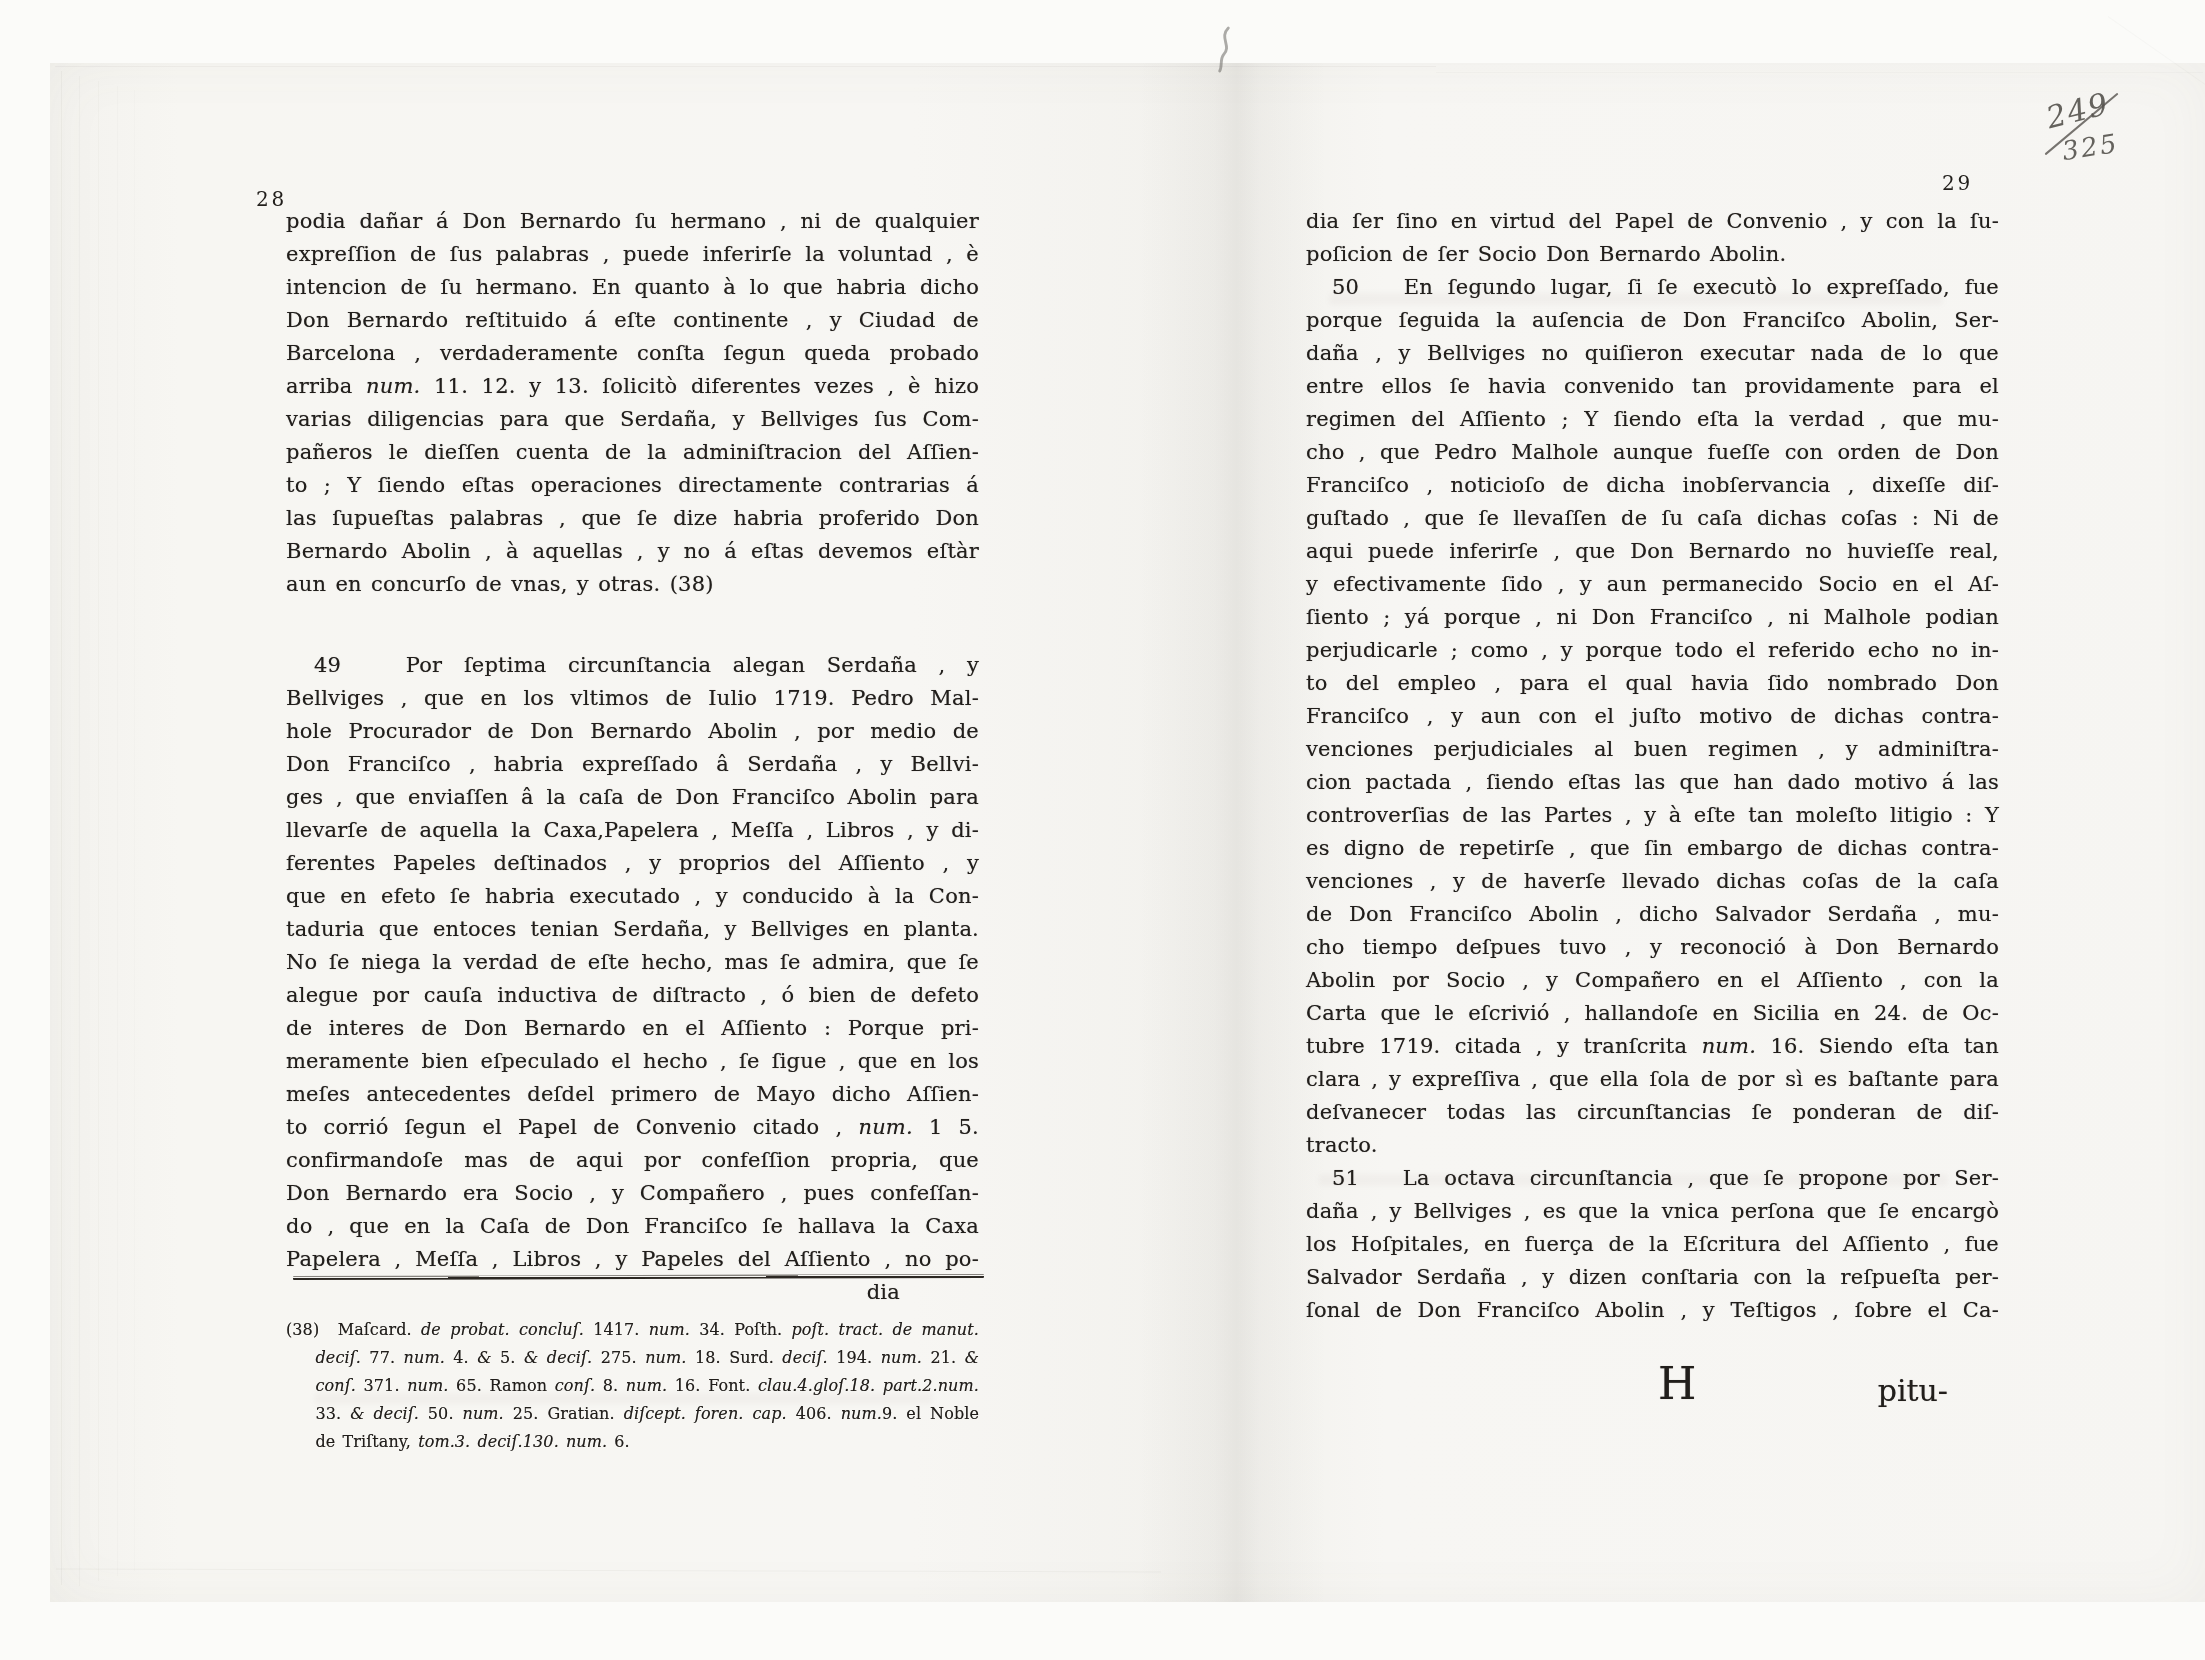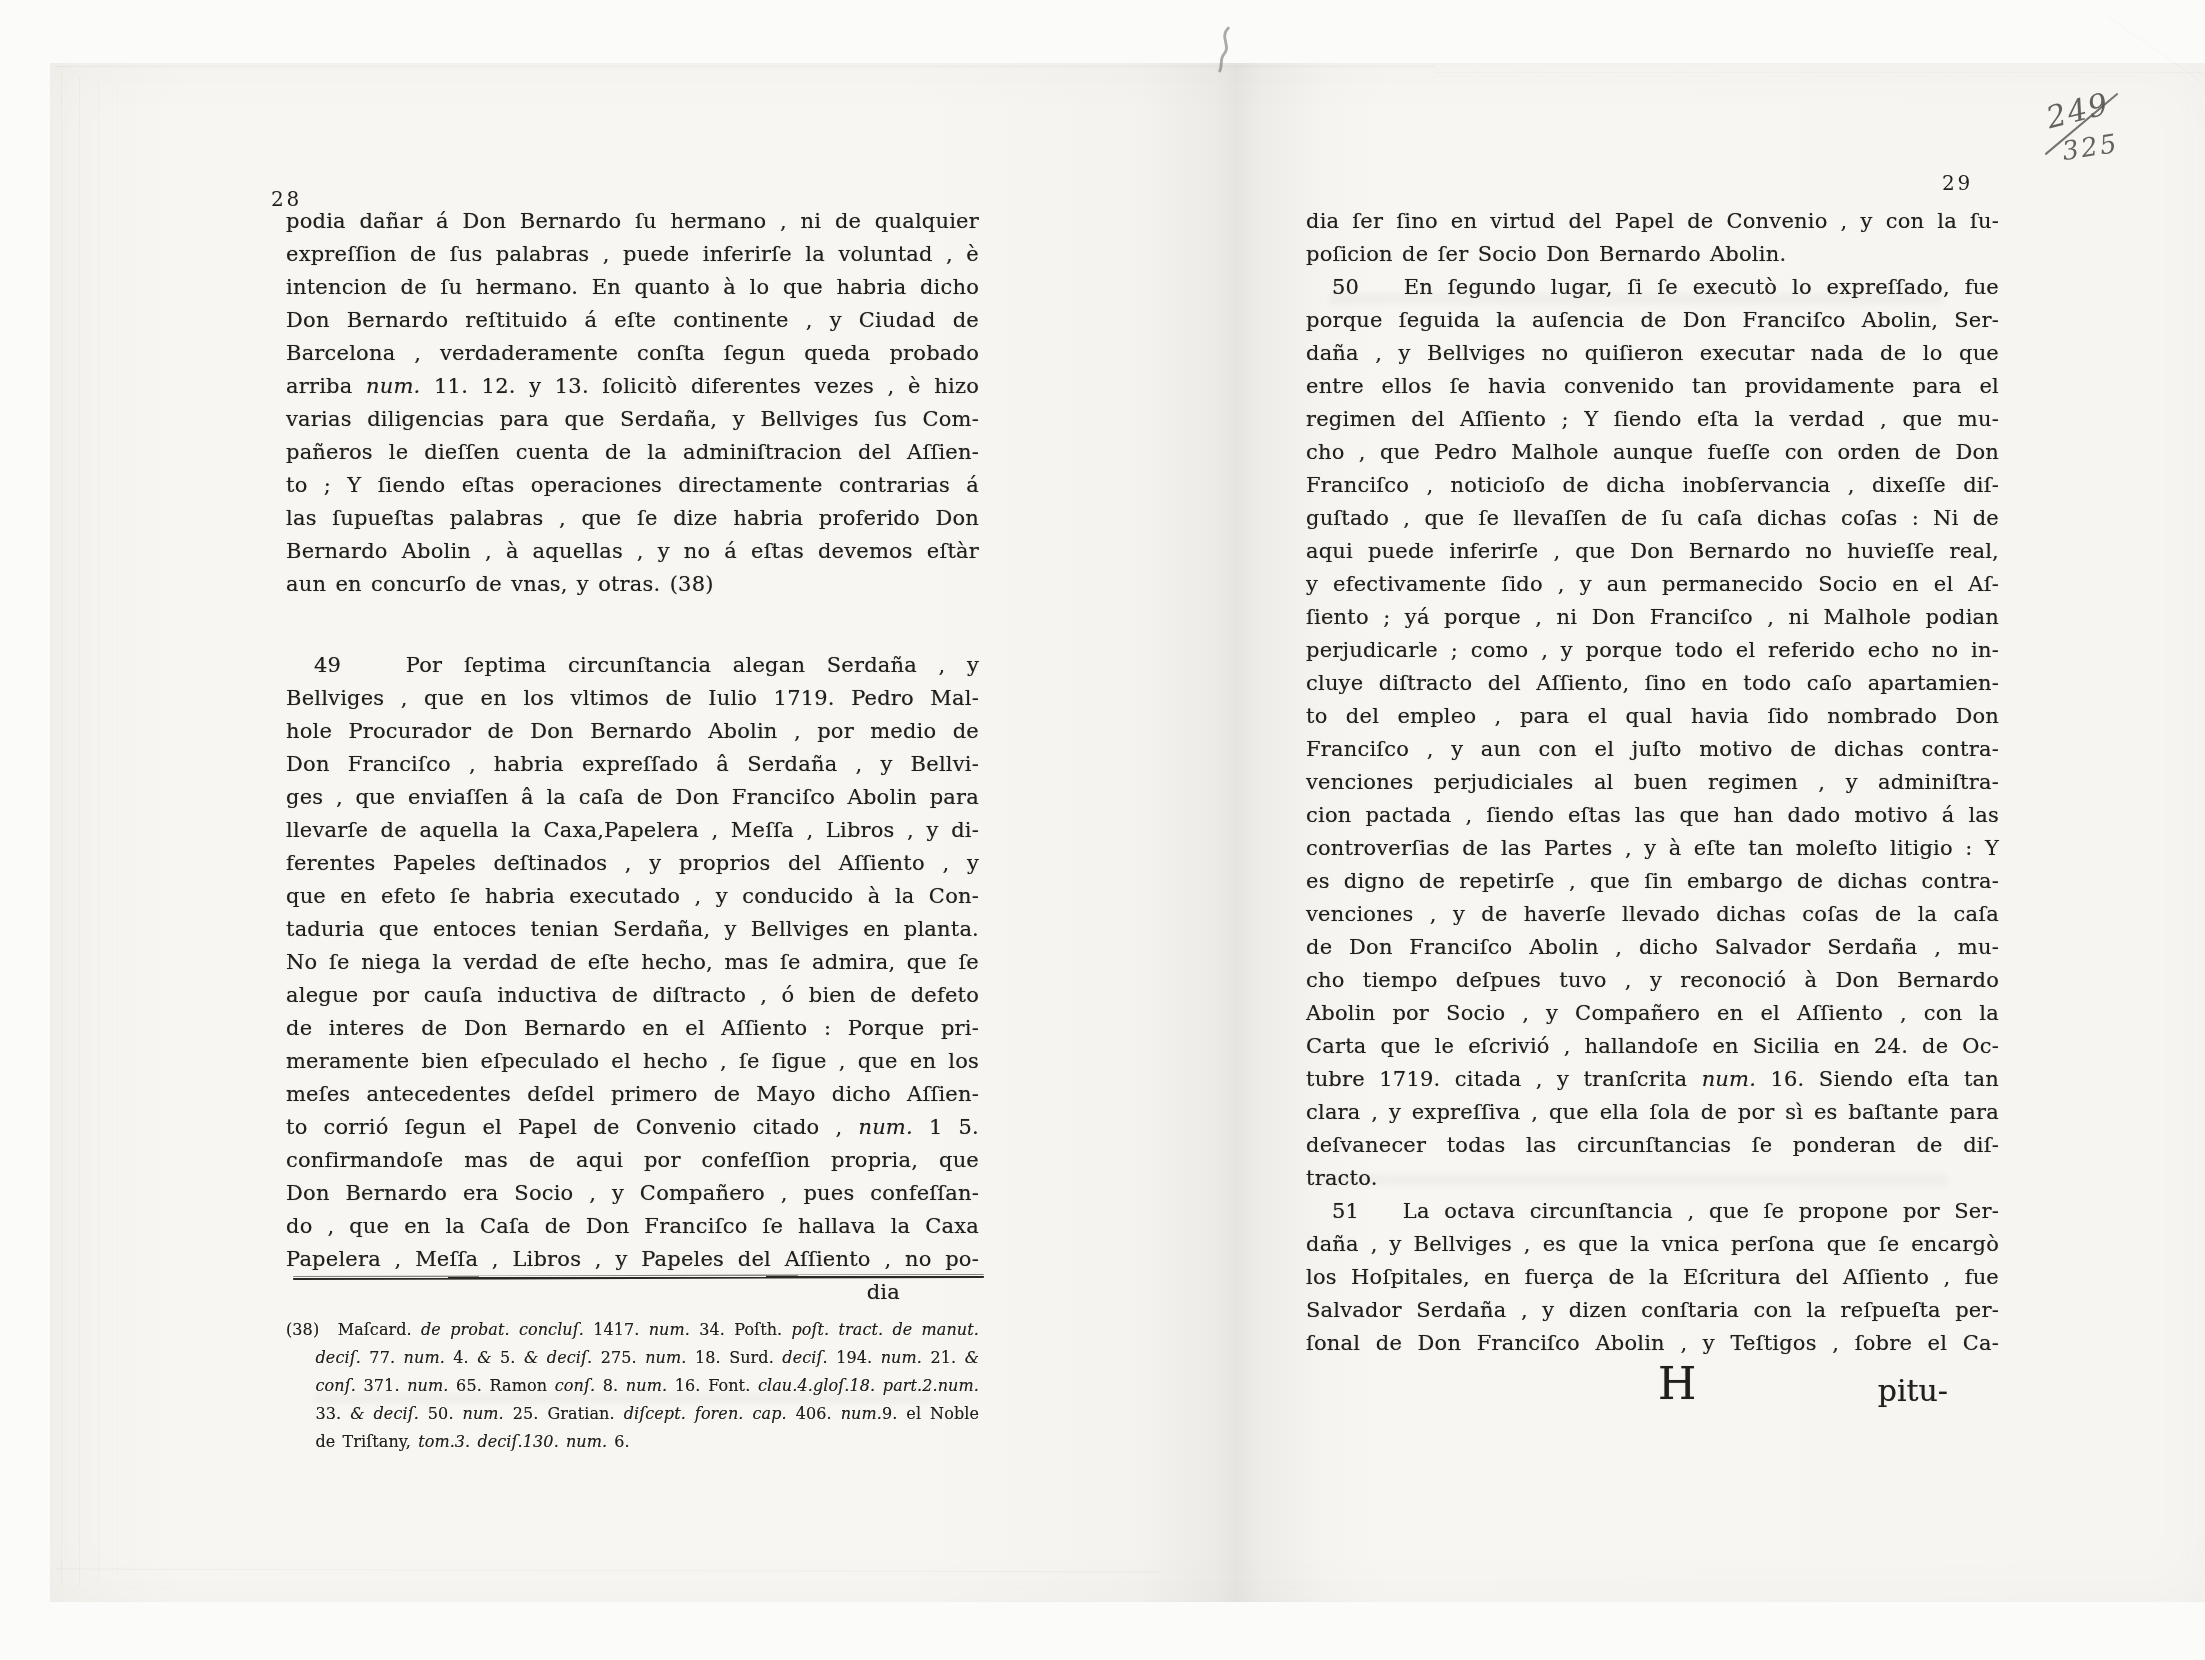--- a/index.html
+++ b/index.html
@@ -67,21 +67,21 @@
   <div class="ghost" style="left:314px;top:1393px;width:619px;height:11.4px;"></div>
 
   <svg class="squiggle" width="22" height="48" viewBox="0 0 46 100">
     <path d="M32,6 C12,26 40,44 22,62 C14,72 20,86 14,96" fill="none" stroke="#6b6965" stroke-width="6" stroke-linecap="round"></path>
   </svg>
 
   <div class="hand hand-249">249</div>
   <div class="hand-strike"></div>
   <div class="hand hand-325">325</div>
 
-  <div class="pagenum" style="left:271px;top:187px;">28</div>
+  <div class="pagenum" style="left:256px;top:187px;">28</div>
   <div class="textcol" style="left:286px;top:205px;">
       <div class="tl">podia dañar á Don Bernardo ſu hermano , ni de qualquier</div>
       <div class="tl">expreſſion de  ſus palabras , puede inferirſe la voluntad , è</div>
       <div class="tl">intencion de ſu hermano. En quanto à lo que habria dicho</div>
       <div class="tl">Don Bernardo reſtituido á eſte continente , y Ciudad  de</div>
       <div class="tl">Barcelona , verdaderamente conſta  ſegun  queda probado</div>
       <div class="tl">arriba <span class="it">num.</span> 11. 12. y 13. ſolicitò diferentes  vezes , è hizo</div>
       <div class="tl">varias  diligencias  para que Serdaña, y Bellviges ſus Com-</div>
       <div class="tl">pañeros le  dieſſen cuenta de la adminiſtracion  del  Aſſien-</div>
       <div class="tl">to ; Y ſiendo eſtas operaciones  directamente contrarias  á</div>
@@ -127,21 +127,20 @@
       <div class="tl">daña ,  y  Bellviges  no quiſieron executar nada de  lo  que</div>
       <div class="tl">entre ellos ſe havia convenido  tan  providamente  para  el</div>
       <div class="tl">regimen del Aſſiento ;  Y  ſiendo eſta  la  verdad ,  que  mu-</div>
       <div class="tl">cho , que Pedro Malhole aunque fueſſe con orden de Don</div>
       <div class="tl">Franciſco ,  noticioſo de dicha inobſervancia , dixeſſe  diſ-</div>
       <div class="tl">guſtado ,  que ſe llevaſſen  de  ſu  caſa  dichas  coſas :  Ni  de</div>
       <div class="tl">aqui puede inferirſe , que  Don Bernardo no huvieſſe  real,</div>
       <div class="tl">y efectivamente ſido , y aun permanecido  Socio en  el  Aſ-</div>
       <div class="tl">ſiento ; yá porque , ni  Don Franciſco ,  ni  Malhole  podian</div>
       <div class="tl">perjudicarle ; como , y porque todo el referido echo no in-</div>
-      <div class="tl">cluye diſtracto del Aſſiento, ſino en todo caſo apartamien-</div>
       <div class="tl">to del  empleo ,  para el  qual  havia  ſido  nombrado   Don</div>
       <div class="tl">Franciſco , y aun  con  el  juſto  motivo  de  dichas  contra-</div>
       <div class="tl">venciones  perjudiciales  al  buen  regimen ,  y  adminiſtra-</div>
       <div class="tl">cion pactada ,  ſiendo eſtas  las  que  han  dado  motivo á  las</div>
       <div class="tl">controverſias de las Partes , y à eſte tan  moleſto  litigio :  Y</div>
       <div class="tl">es digno de repetirſe ,  que  ſin embargo  de dichas  contra-</div>
       <div class="tl">venciones ,  y  de haverſe  llevado  dichas  coſas  de  la  caſa</div>
       <div class="tl">de Don Franciſco Abolin , dicho  Salvador  Serdaña ,  mu-</div>
       <div class="tl">cho tiempo deſpues tuvo ,  y  reconoció  à  Don  Bernardo</div>
       <div class="tl">Abolin por Socio , y Compañero en  el  Aſſiento ,  con  la</div>

